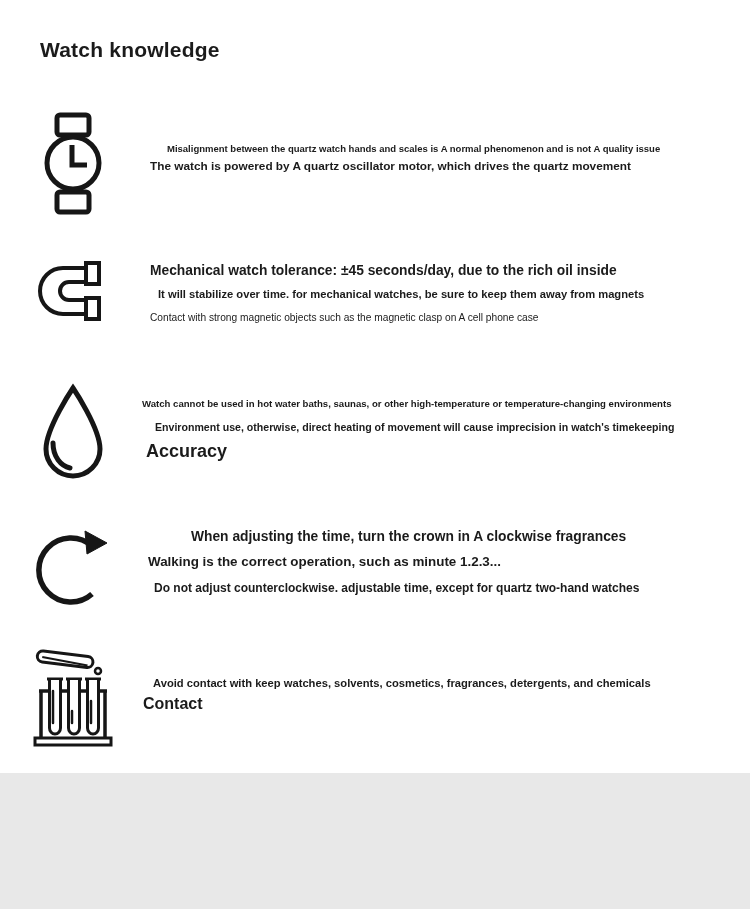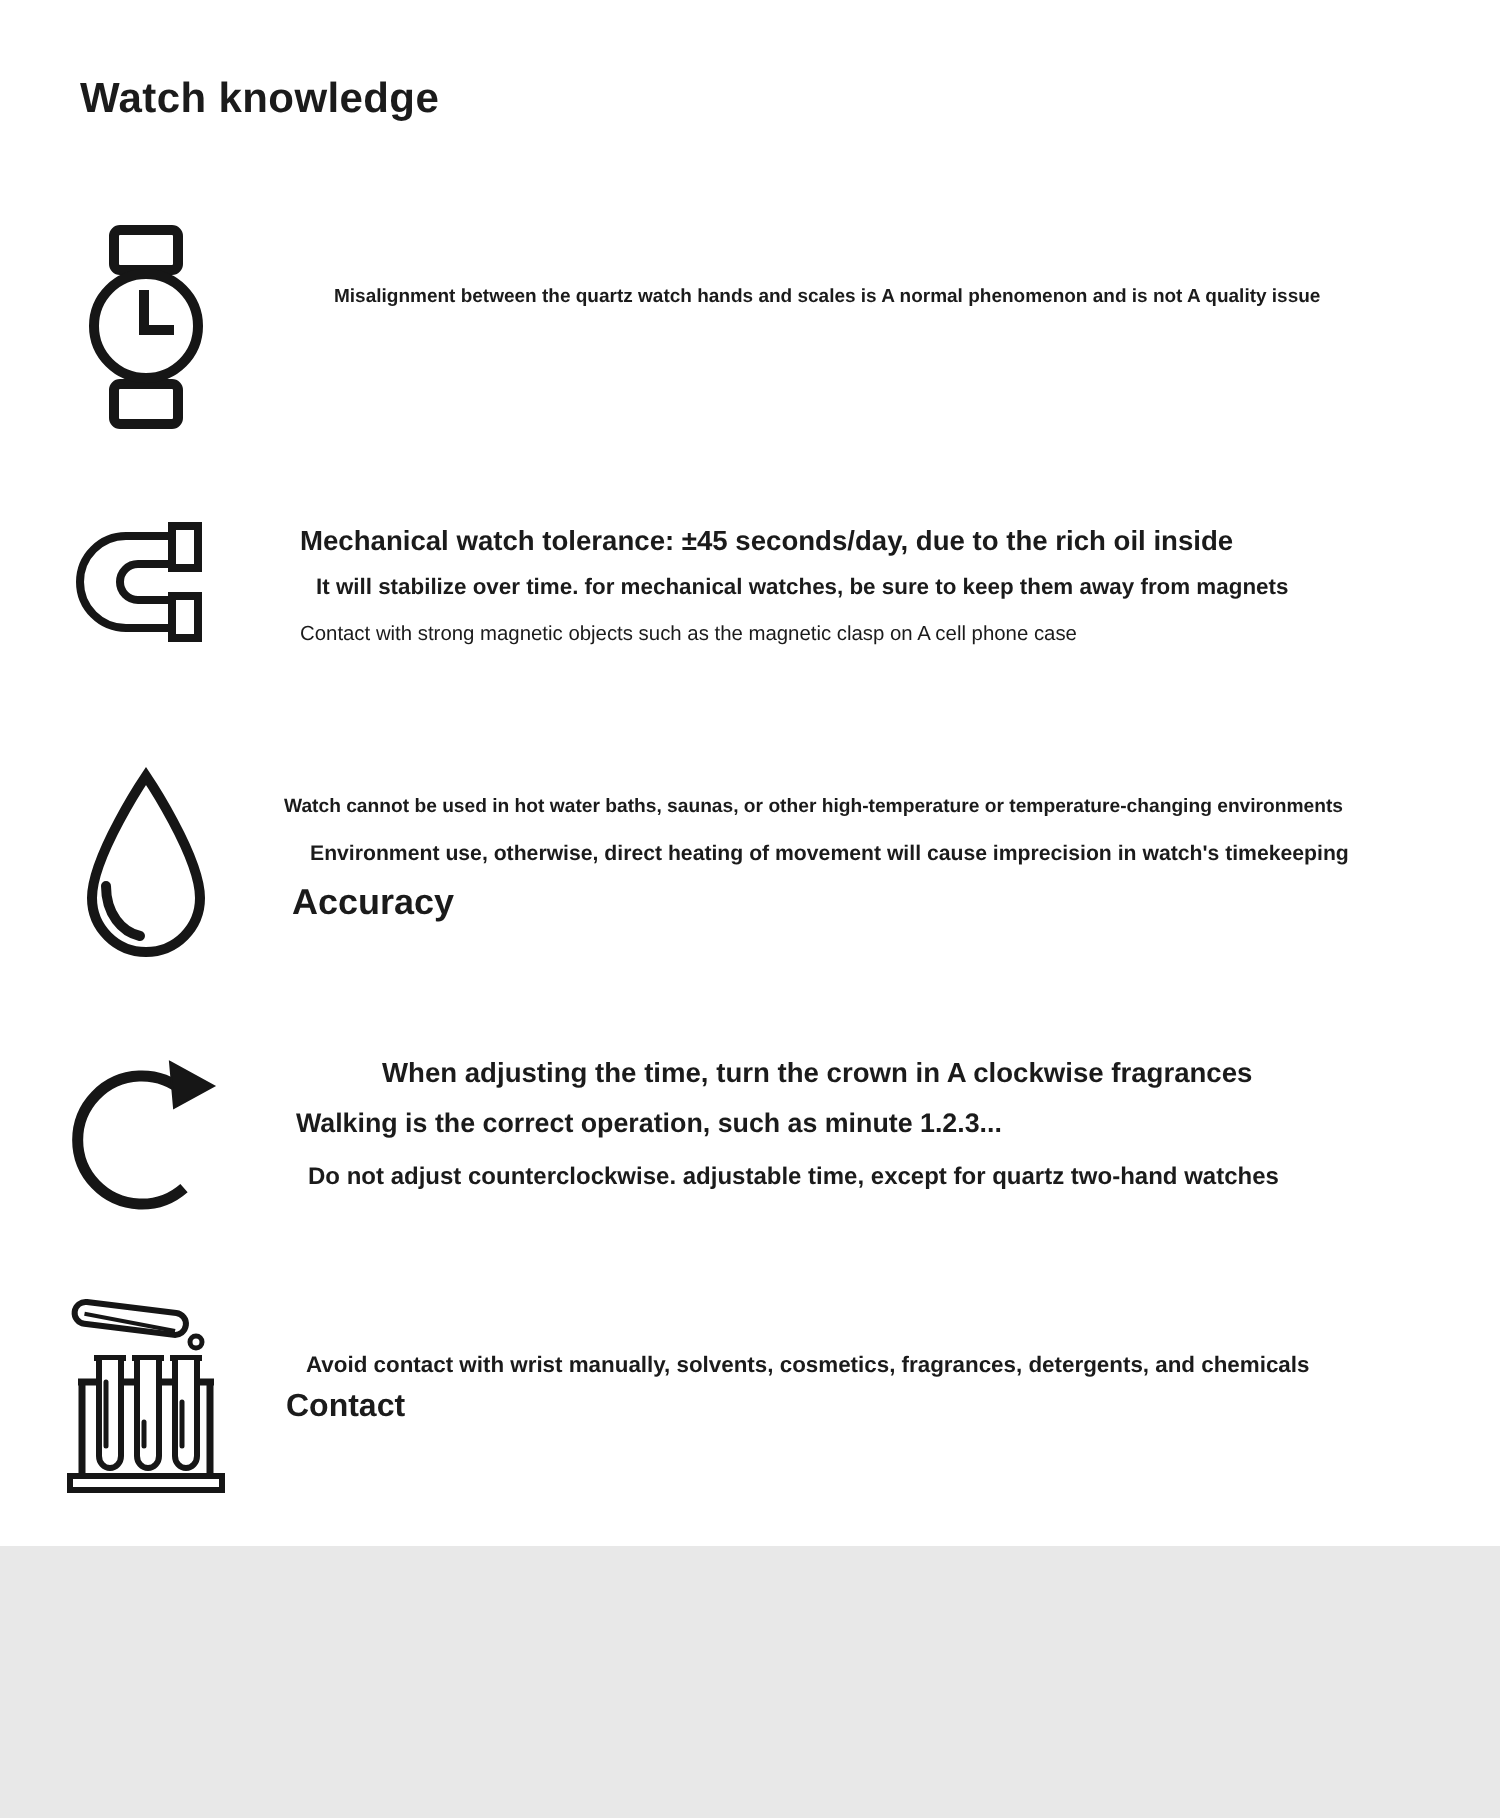--- a/index.html
+++ b/index.html
@@ -54,20 +54,21 @@
 
   <div class="ic" id="icon-watch">
     <svg width="58" height="103" viewBox="0 0 58 103" fill="none">
       <rect x="13" y="3" width="32" height="20" rx="3" fill="#fff" stroke-width="5"></rect>
       <rect x="13" y="80" width="32" height="20" rx="3" fill="#fff" stroke-width="5"></rect>
       <circle cx="29" cy="51" r="26" fill="#fff" stroke-width="5"></circle>
       <path d="M28 33 V53 H43" stroke-width="5"></path>
     </svg>
   </div>
   <div id="s1l1" class="abs b">Misalignment between the quartz watch hands and scales is A normal phenomenon and is not A quality issue</div>
+  <div id="s1l2" class="abs b">The watch is powered by A quartz oscillator motor, which drives the quartz movement</div>
 
   <div class="ic" id="icon-magnet">
     <svg width="68" height="60" viewBox="0 0 68 60" fill="none">
       <path d="M56 7 H27 A23 23 0 0 0 27 53 H56 V39 H33 A9 9 0 0 1 33 21 H56 Z" fill="#fff" stroke-width="4"></path>
       <rect x="50" y="2" width="13" height="21" fill="#fff" stroke-width="4"></rect>
       <rect x="50" y="37" width="13" height="21" fill="#fff" stroke-width="4"></rect>
     </svg>
   </div>
   <div id="s2l1" class="abs b">Mechanical watch tolerance: ±45 seconds/day, due to the rich oil inside</div>
   <div id="s2l2" class="abs b">It will stabilize over time. for mechanical watches, be sure to keep them away from magnets</div>
@@ -107,21 +108,21 @@
       <path d="M20 46 V78" stroke-width="2.5" stroke-linecap="round"></path>
       <path d="M33 34 H49" stroke-width="3"></path>
       <path d="M35.5 35 V83 A5.5 6 0 0 0 46.5 83 V35" fill="#fff" stroke-width="3"></path>
       <path d="M39 66 V78" stroke-width="2.5" stroke-linecap="round"></path>
       <path d="M52 34 H68" stroke-width="3"></path>
       <path d="M54.5 35 V83 A5.5 6 0 0 0 65.5 83 V35" fill="#fff" stroke-width="3"></path>
       <path d="M58 56 V78" stroke-width="2.5" stroke-linecap="round"></path>
       <rect x="2" y="93" width="76" height="7" fill="#fff" stroke-width="3"></rect>
     </svg>
   </div>
-  <div id="s5l1" class="abs b">Avoid contact with wrist manually, solvents, cosmetics, fragrances, detergents, and chemicals</div>
+  <div id="s5l1" class="abs b">Avoid contact with keep watches, solvents, cosmetics, fragrances, detergents, and chemicals</div>
   <div id="s5l2" class="abs b">Contact</div>
 
   <div class="ic" id="icon-calendar">
     <svg width="66" height="96" viewBox="0 0 66 96" fill="none">
       <rect x="4" y="11" width="58" height="81" fill="#fff" stroke-width="4.5"></rect>
       <path d="M4 25 H62" stroke-width="3"></path>
       <path d="M19 2 V14 M47 2 V14" stroke-width="3"></path>
     </svg>
     <div id="calendar-day">23</div>
   </div>

